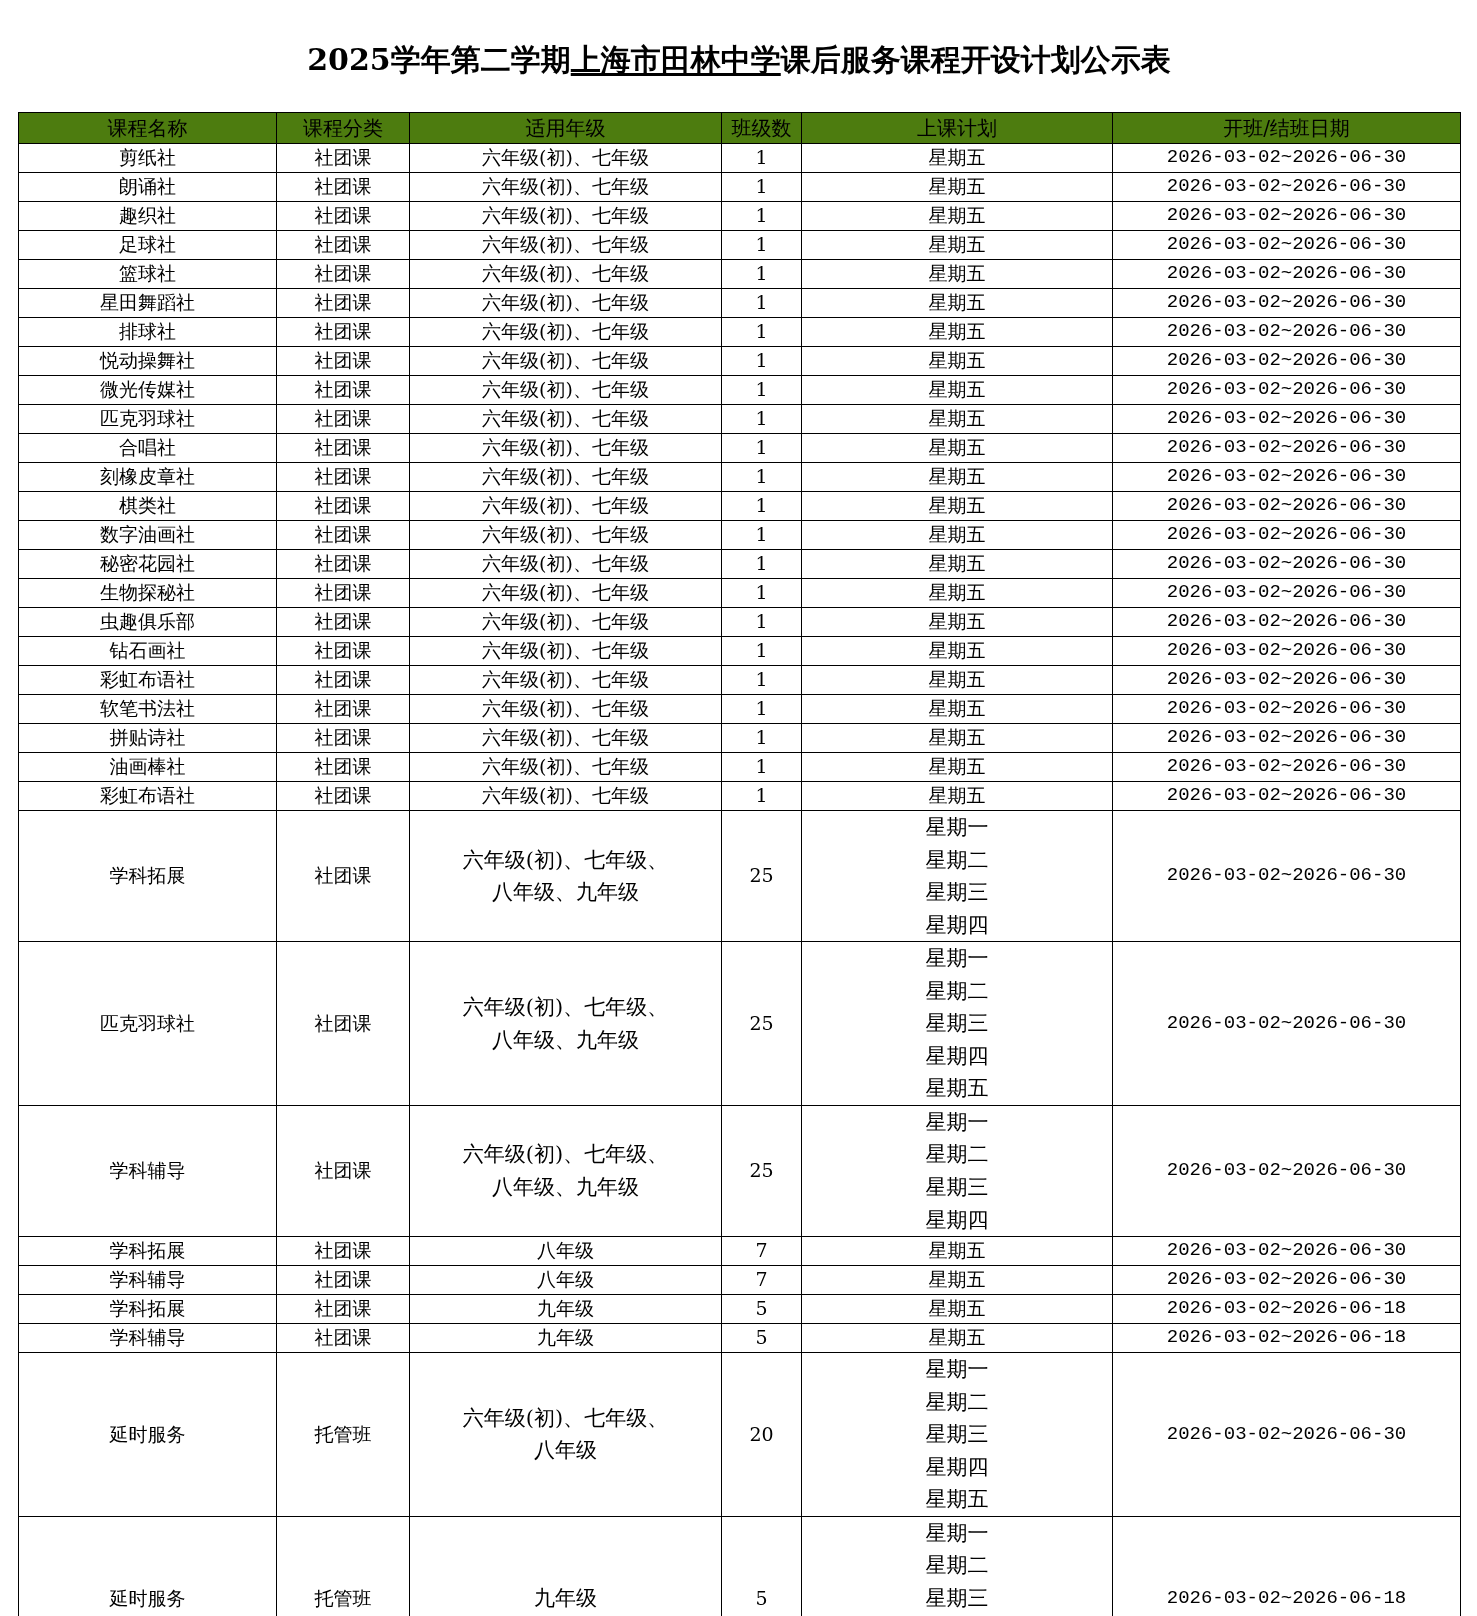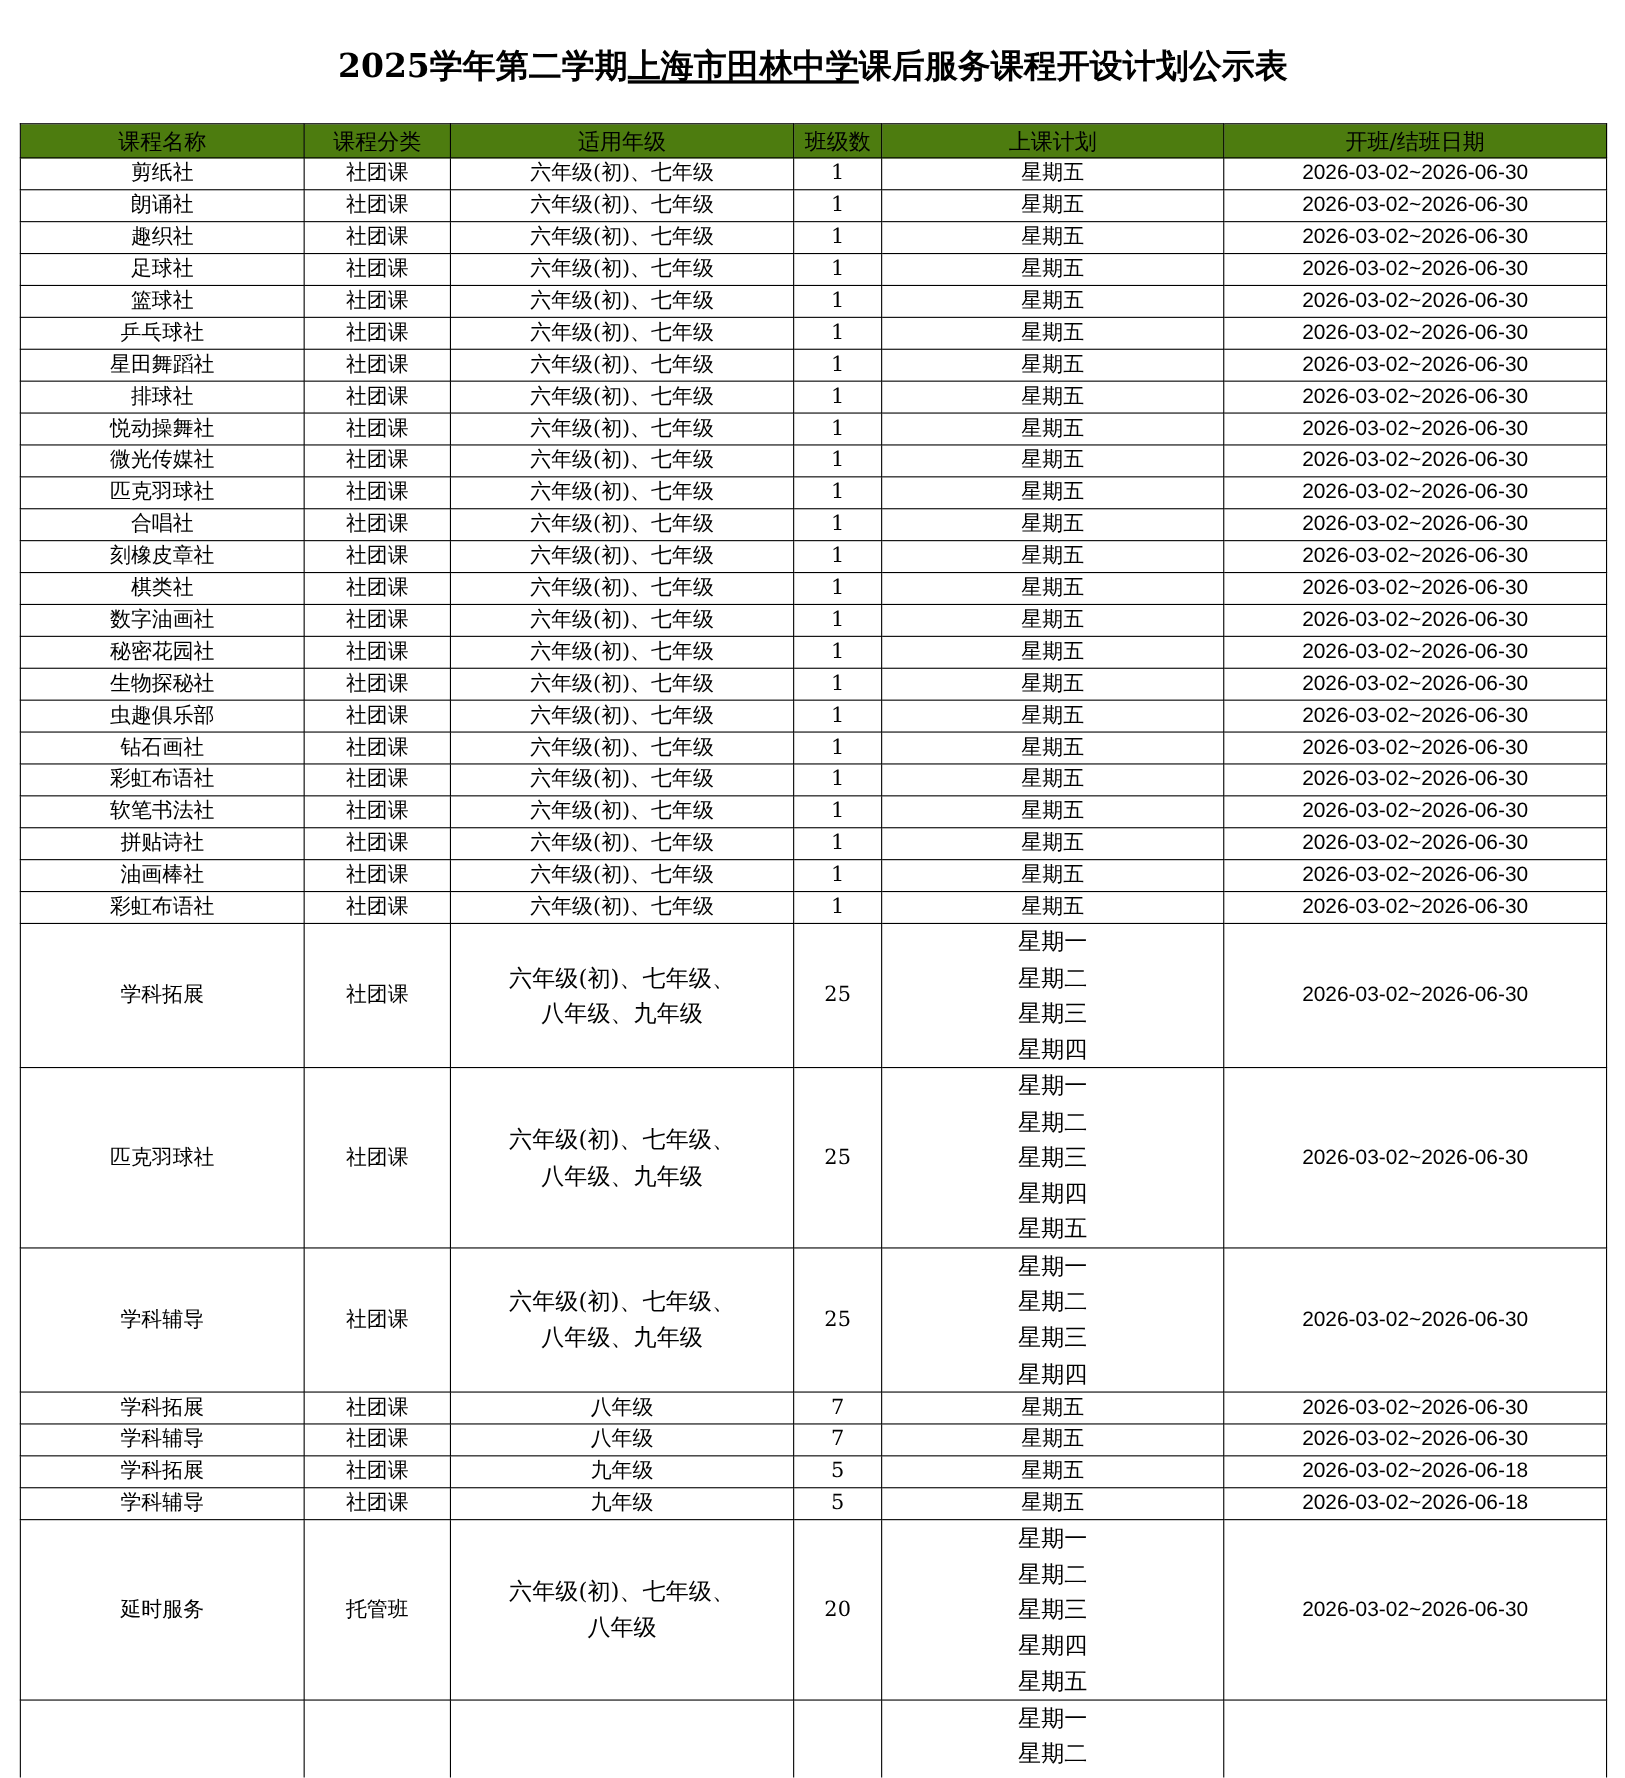--- a/index.html
+++ b/index.html
@@ -58,21 +58,21 @@
   thead th {
     background: #4d7c0f;
     height: 30px;
     font-weight: bold;
     font-size: 20px;
   }
   tbody tr.short td {
     height: 28px;
   }
   tbody td.date {
-    font-family: Liberation Sans, sans-serif;
+    font-family: Liberation Mono, monospace;
     font-size: 19px;
     letter-spacing: 0px;
   }
   tbody td.num {
     font-family: "DejaVu Serif", "Liberation Serif", serif;
   }
   tbody td.multi {
     line-height: 1.55;
     font-size: 21px;
   }
@@ -147,28 +147,20 @@
         </tr>
         <tr class="short">
           <td>篮球社</td>
           <td>社团课</td>
           <td>六年级(初)、七年级</td>
           <td class="num">1</td>
           <td>星期五</td>
           <td class="date">2026-03-02~2026-06-30</td>
         </tr>
         <tr class="short">
-          <td>乒乓球社</td>
-          <td>社团课</td>
-          <td>六年级(初)、七年级</td>
-          <td class="num">1</td>
-          <td>星期五</td>
-          <td class="date">2026-03-02~2026-06-30</td>
-        </tr>
-        <tr class="short">
           <td>星田舞蹈社</td>
           <td>社团课</td>
           <td>六年级(初)、七年级</td>
           <td class="num">1</td>
           <td>星期五</td>
           <td class="date">2026-03-02~2026-06-30</td>
         </tr>
         <tr class="short">
           <td>排球社</td>
           <td>社团课</td>

